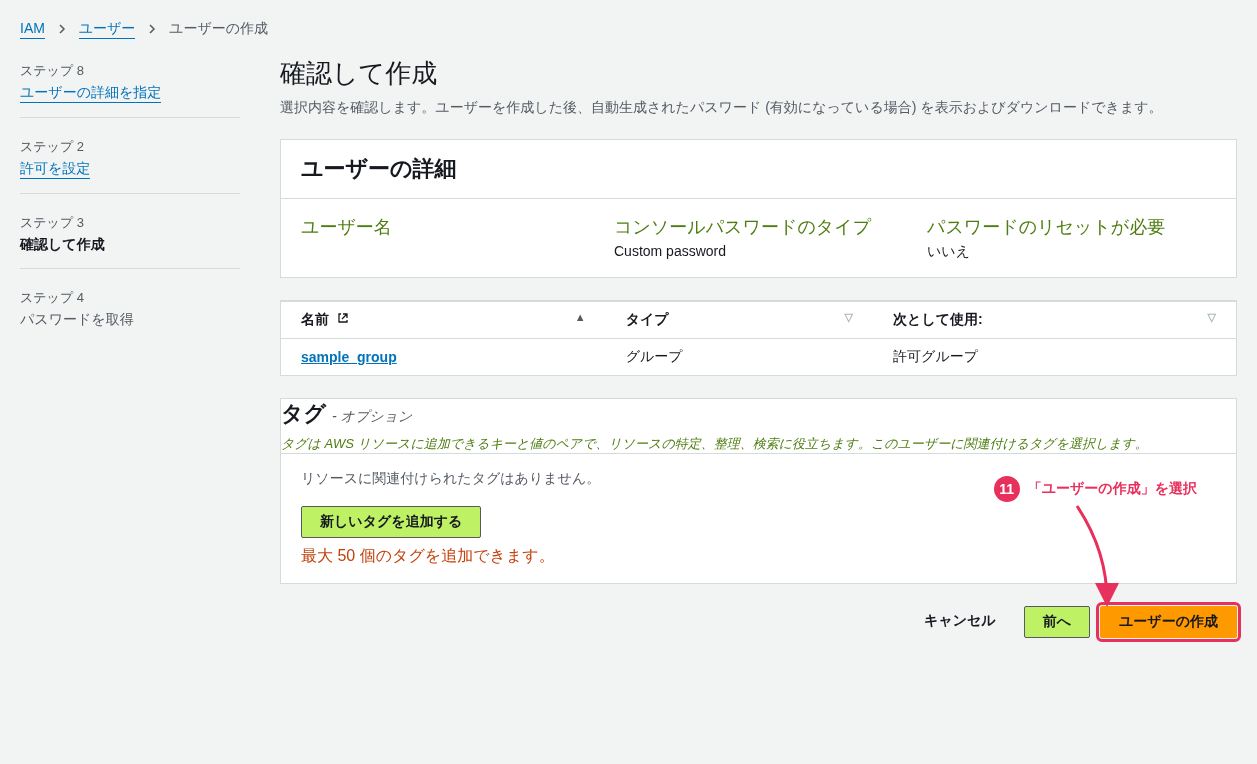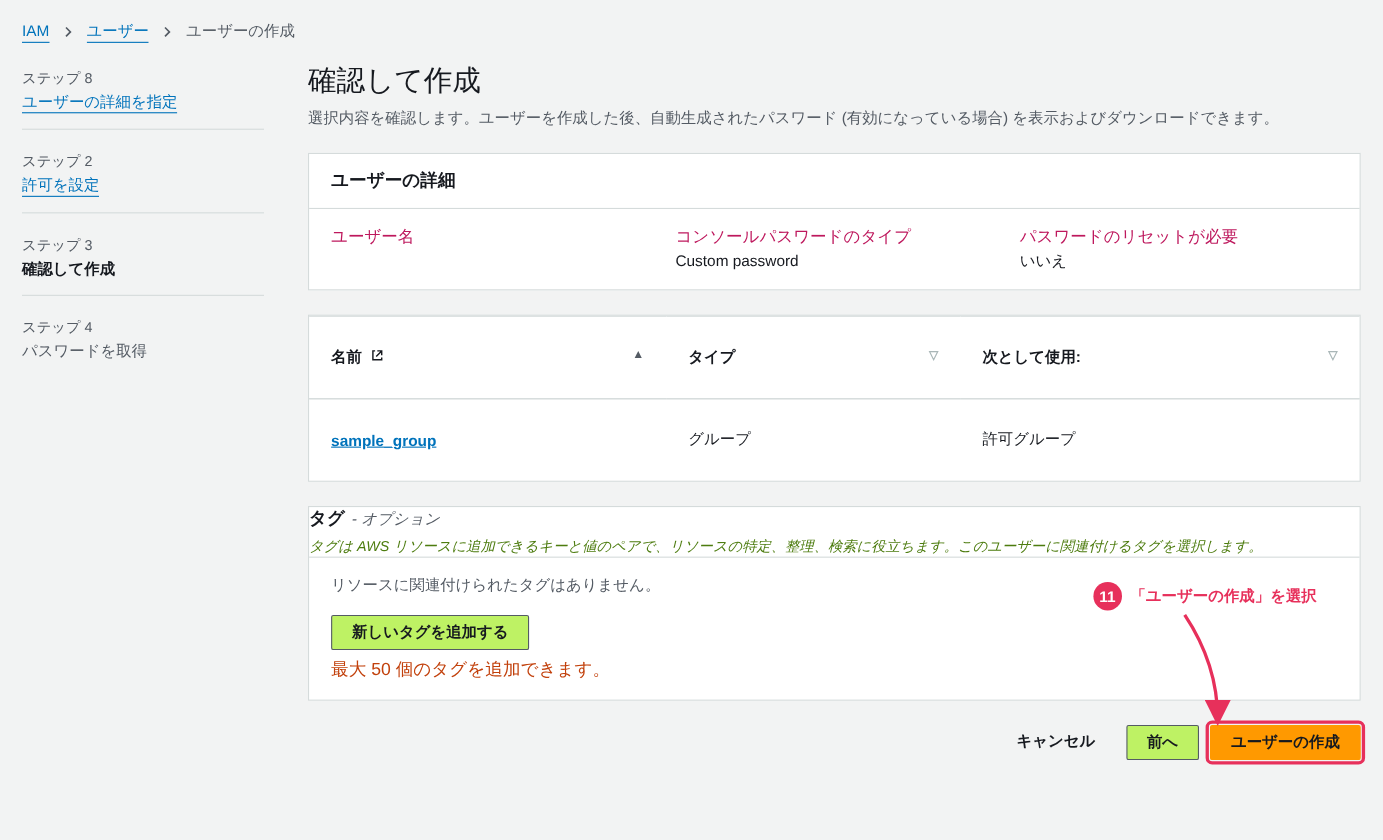--- a/index.html
+++ b/index.html
@@ -24,34 +24,34 @@
   .step-title.link { color: #0073bb; border-bottom: 1px solid #0073bb; display: inline-block; cursor: pointer; }
   .step-title.active { color: #16191f; font-weight: 700; }
   .step-title.disabled { color: #545b64; }
 
   .main { flex: 1; }
   .page-title { font-size: 26px; font-weight: 400; margin-bottom: 8px; }
   .page-desc { color: #545b64; font-size: 14px; margin-bottom: 22px; }
 
   .panel { background: #fff; border: 1px solid #d5dbdb; margin-bottom: 22px; }
   .panel-header { padding: 14px 20px; border-bottom: 1px solid #d5dbdb; display: flex; align-items: center; justify-content: space-between; }
-  .panel-title { font-size: 16px; font-weight: 700; }
+  .panel-title { font-size: 22px; font-weight: 700; }
   .panel-body { padding: 16px 20px; }
 
   .detail-grid { display: flex; gap: 24px; }
   .detail-col { flex: 1; }
-  .detail-label { color: #be185d; font-size: 15px; margin-bottom: 4px; }
+  .detail-label { color: #4d7c0f; font-size: 18px; margin-bottom: 4px; }
   .detail-value { color: #16191f; font-size: 14px; }
 
   .pagination { display: flex; align-items: center; gap: 12px; color: #545b64; }
   .pagination .num { color: #16191f; font-weight: bold; }
   .pagination .chev { cursor: pointer; color: #aab7b8; }
 
   table { width: 100%; border-collapse: collapse; }
-  th, td { text-align: left; padding: 28px 20px; font-size: 14px; }
+  th, td { text-align: left; padding: 9px 20px; font-size: 14px; }
   th { font-weight: 700; border-bottom: 1px solid #d5dbdb; border-top: 1px solid #d5dbdb; }
   th .sort { float: right; color: #545b64; font-size: 11px; }
   th .ext { margin-left: 4px; }
   td.link a { color: #0073bb; text-decoration: underline; font-weight: bold; }
 
   .tag-title-row { display: flex; align-items: baseline; gap: 6px; }
   .tag-opt { color: #545b64; font-style: italic; font-size: 14px; font-weight: 400; }
   .tag-desc { color: #4d7c0f; font-size: 13px; margin-top: 6px; font-style: italic; }
   .tag-empty { color: #545b64; margin-bottom: 18px; }
   .tag-limit { color: #c2410c; font-size: 16px; margin-top: 8px; }

